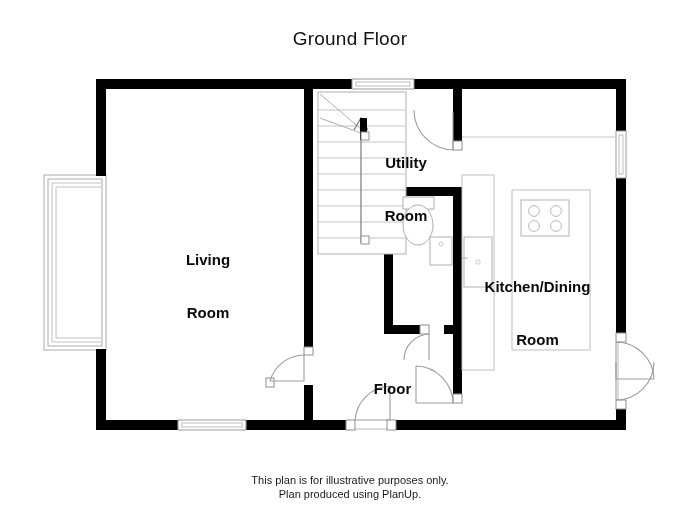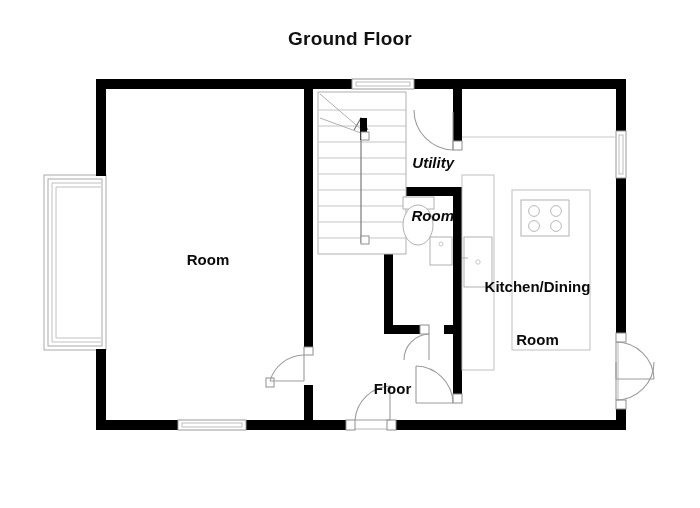--- a/index.html
+++ b/index.html
@@ -9,21 +9,21 @@
     font-family:"Liberation Sans","DejaVu Sans",sans-serif;
     color:#000000;
     overflow:hidden;
     position:relative;
   }
   #plan-root{position:relative;width:700px;height:508px;}
 
   #plan-title{
     position:absolute;left:0;top:28px;width:700px;
     text-align:center;
-    font-size:19px;font-weight:bold;
+    font-size:19px;font-weight:normal;
     letter-spacing:0.2px;
     color:#111111;
   }
 
   #floorplan-canvas{
     position:absolute;left:0;top:0;width:700px;height:508px;
   }
 
   .room-label{
     position:absolute;
@@ -31,21 +31,21 @@
     font-weight:bold;
     line-height:1.18;
     text-align:center;
     color:#0a0a0a;
     white-space:pre;
     pointer-events:none;
   }
   .room-label span{display:block;}
 
   #label-living{left:148px;top:216px;width:120px;}
-  #label-utility{left:358px;top:119px;width:96px;text-align:right;font-style:italic;}
+  #label-utility{left:358px;top:119px;width:96px;text-align:center;}
   #label-wc{left:370px;top:245px;width:60px;}
   #label-kitchen{left:455px;top:243px;width:165px;}
   #label-entrance{left:325px;top:345px;width:135px;}
 
   #plan-footer{
     position:absolute;left:0;top:473px;width:700px;
     text-align:center;
     font-size:11px;
     line-height:1.28;
     color:#1a1a1a;
@@ -246,32 +246,37 @@
       </g>
     </g>
 
     <g stroke="#c8c8c8" stroke-width="1" fill="none">
       <line x1="462" y1="137" x2="616" y2="137"></line>
     </g>
 
   </svg>
 
   <div class="room-label" id="label-living">
+    <span>Living</span>
     <span>Room</span>
   </div>
 
   <div class="room-label" id="label-utility">
     <span>Utility</span>
     <span>Room</span>
   </div>
 
 
   <div class="room-label" id="label-kitchen">
     <span>Kitchen/Dining</span>
     <span>Room</span>
   </div>
 
   <div class="room-label" id="label-entrance">
     <span>Floor</span>
   </div>
 
+  <div id="plan-footer">
+    <span>This plan is for illustrative purposes only.</span>
+    <span>Plan produced using PlanUp.</span>
+  </div>
 
 </div>
 
 </body></html>

